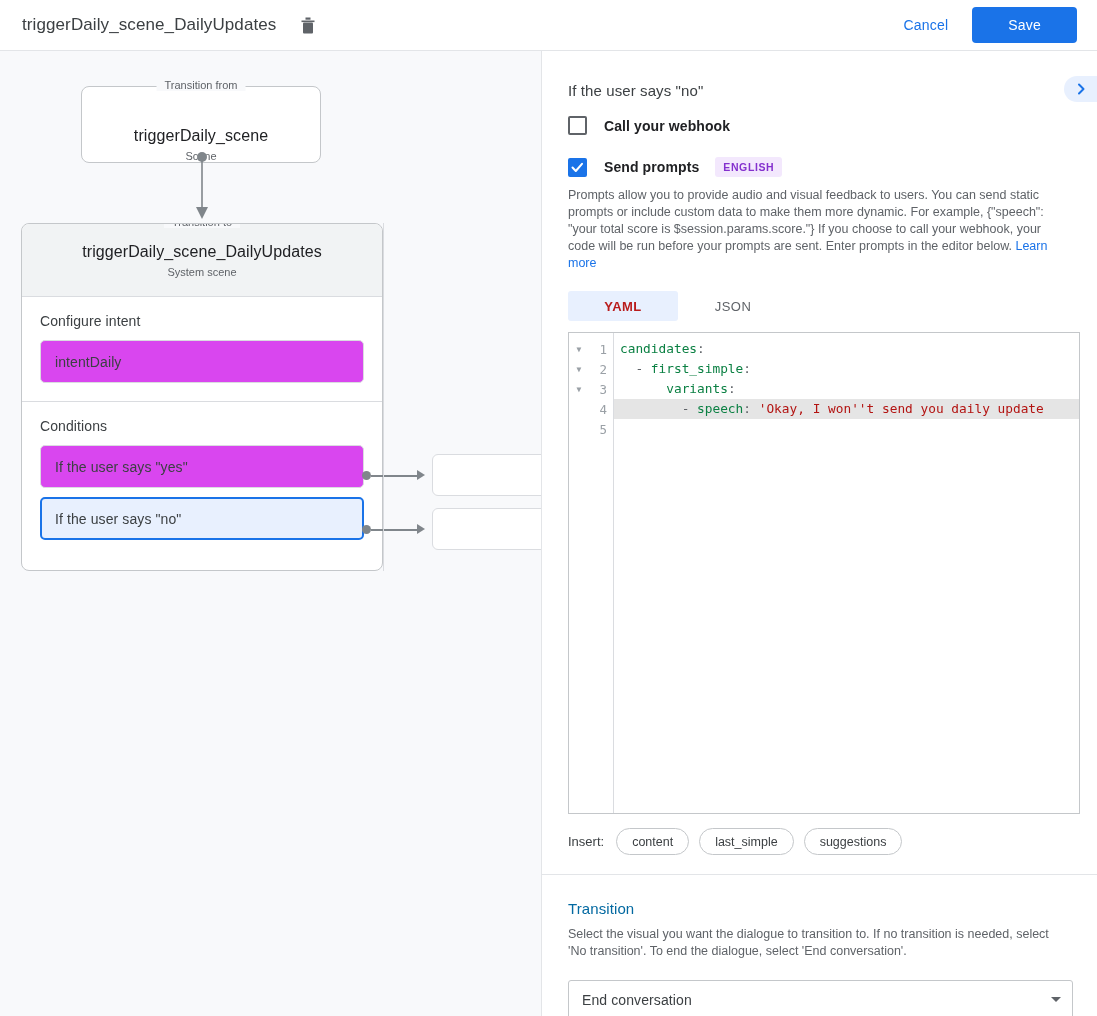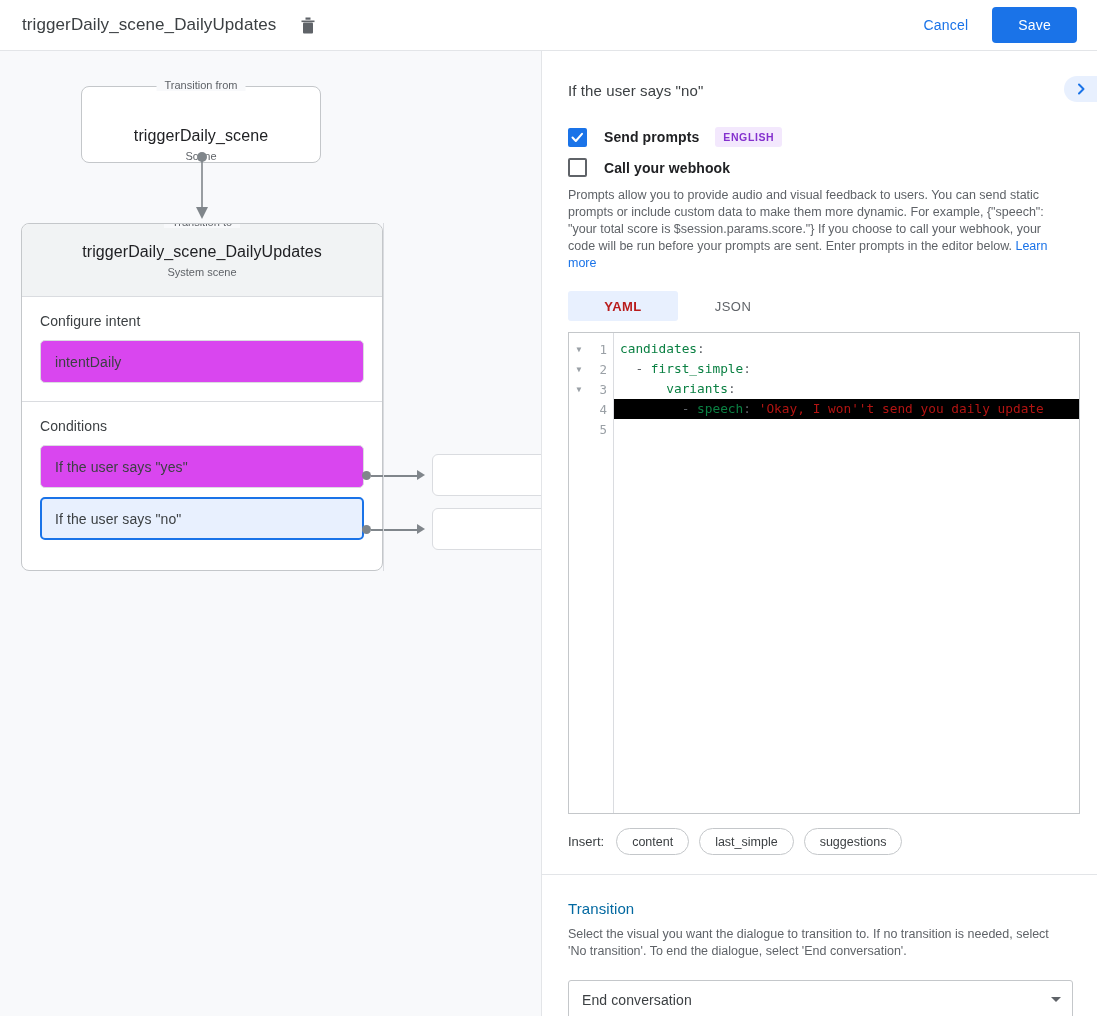--- a/index.html
+++ b/index.html
@@ -41,21 +41,21 @@
     cursor: pointer;
     letter-spacing: .2px;
   }
   .save-btn {
     margin-left: 12px; margin-right: 20px;
     background: #1a73e8;
     color: #ffffff;
     font-size: 14px;
     font-weight: 500;
     border: none; border-radius: 4px;
-    padding: 0 26px;
+    padding: 0 36px;
     height: 36px;
     cursor: pointer;
     letter-spacing: .2px;
     font-family: "Liberation Sans", sans-serif;
   }
 
   
   .canvas {
     position: absolute; left: 0; top: 51px;
     width: 541px; height: 965px;
@@ -277,21 +277,21 @@
   }
   .cline {
     height: 20px;
     white-space: pre;
     font-family: "DejaVu Sans Mono", monospace;
     font-size: 12.8px;
     line-height: 20px;
     padding-left: 6px;
     color: #202124;
   }
-  .cline.hl { background: #000000; }
+  .cline.hl { background: #e5e5e5; }
   .k { color: #0b8043; }
   .s { color: #b31412; }
   .p { color: #5f6368; }
 
   .insert-row {
     display: flex; align-items: center;
     margin-top: 14px;
   }
   .insert-label { font-size: 13px; color: #3c4043; margin-right: 12px; }
   .chip {
@@ -407,33 +407,33 @@
     <div class="panel-title">If the user says "no"</div>
   </div>
   <div class="expand-btn">
     <svg width="14" height="14" viewBox="0 0 14 14" aria-hidden="true">
       <polyline points="5,2.5 9.5,7 5,11.5" fill="none" stroke="#1a73e8" stroke-width="2" stroke-linecap="round" stroke-linejoin="round"></polyline>
     </svg>
   </div>
 
   <div class="panel-body">
 
+    <div class="check-row">
+      <div class="cb"></div>
+      <div class="check-label">Call your webhook</div>
+    </div>
+
     <div class="check-row" style="margin-top:22px;">
       <div class="cb on">
         <svg width="13" height="11" viewBox="0 0 13 11" aria-hidden="true">
           <polyline points="1.5,5.5 4.8,9 11,1.8" fill="none" stroke="#ffffff" stroke-width="2" stroke-linecap="round" stroke-linejoin="round"></polyline>
         </svg>
       </div>
       <div class="check-label">Send prompts</div>
       <div class="lang-badge">ENGLISH</div>
-    </div>
-
-    <div class="check-row">
-      <div class="cb"></div>
-      <div class="check-label">Call your webhook</div>
     </div>
 
     <div class="help-text"><span>Prompts allow you to provide audio and visual feedback to users. You can send static prompts or include custom data to make them more dynamic. For example, {"speech": "your total score is $session.params.score."} If you choose to call your webhook, your code will be run before your prompts are sent. Enter prompts in the editor below. </span><a href="#">Learn more</a></div>
 
     <div class="tabs">
       <div class="tab active">YAML</div>
       <div class="tab">JSON</div>
     </div>
 
     <div class="editor">

